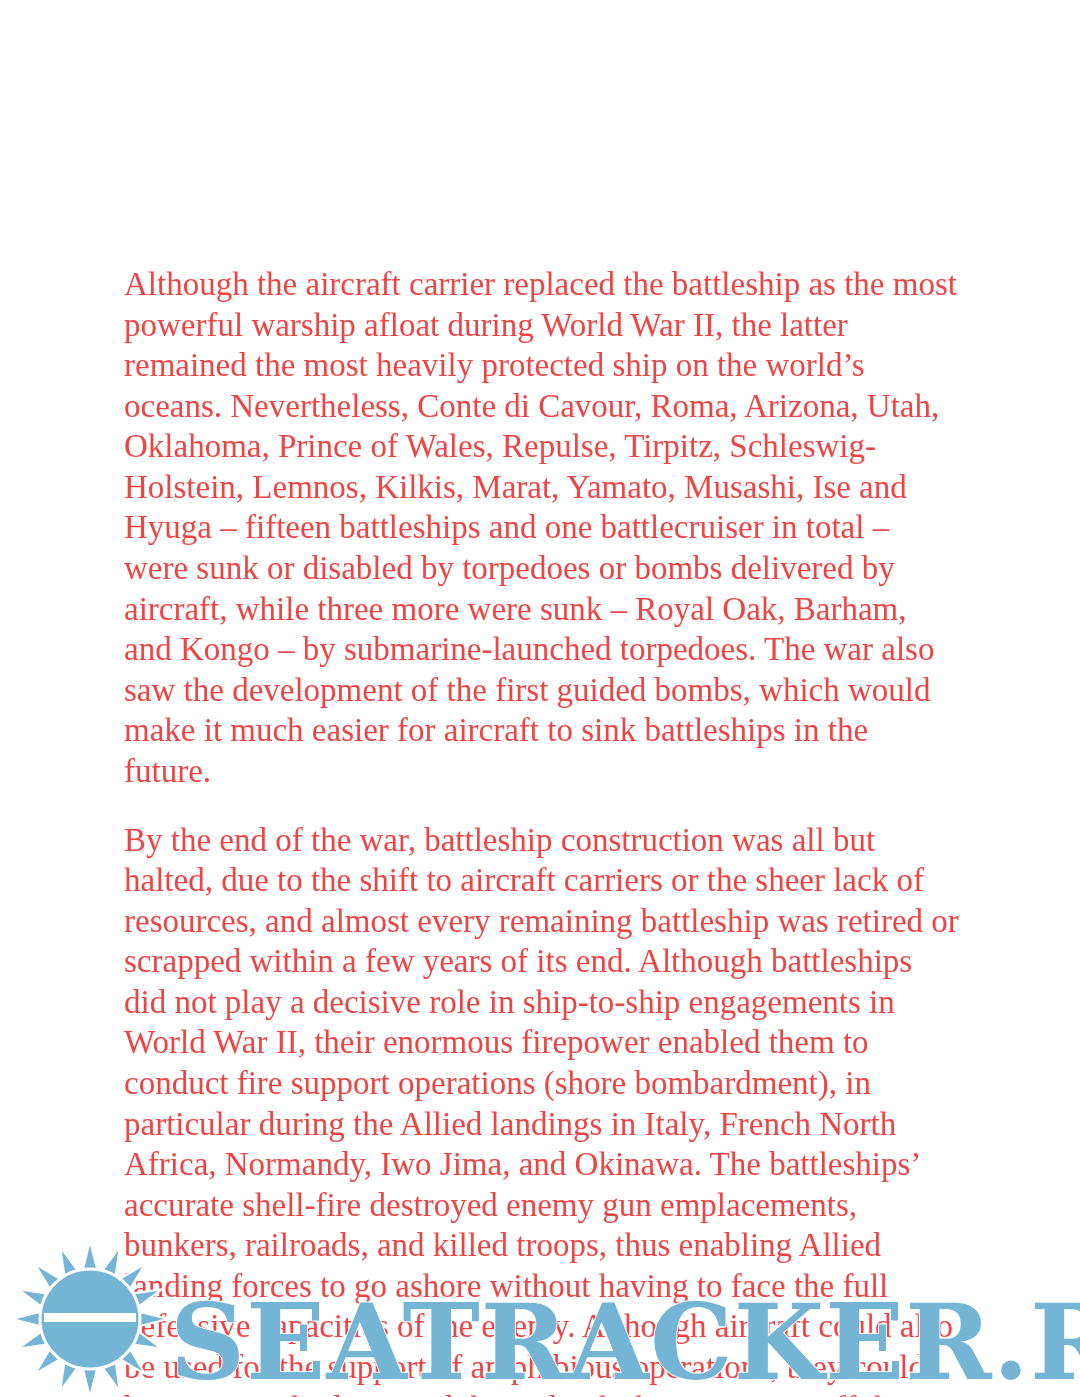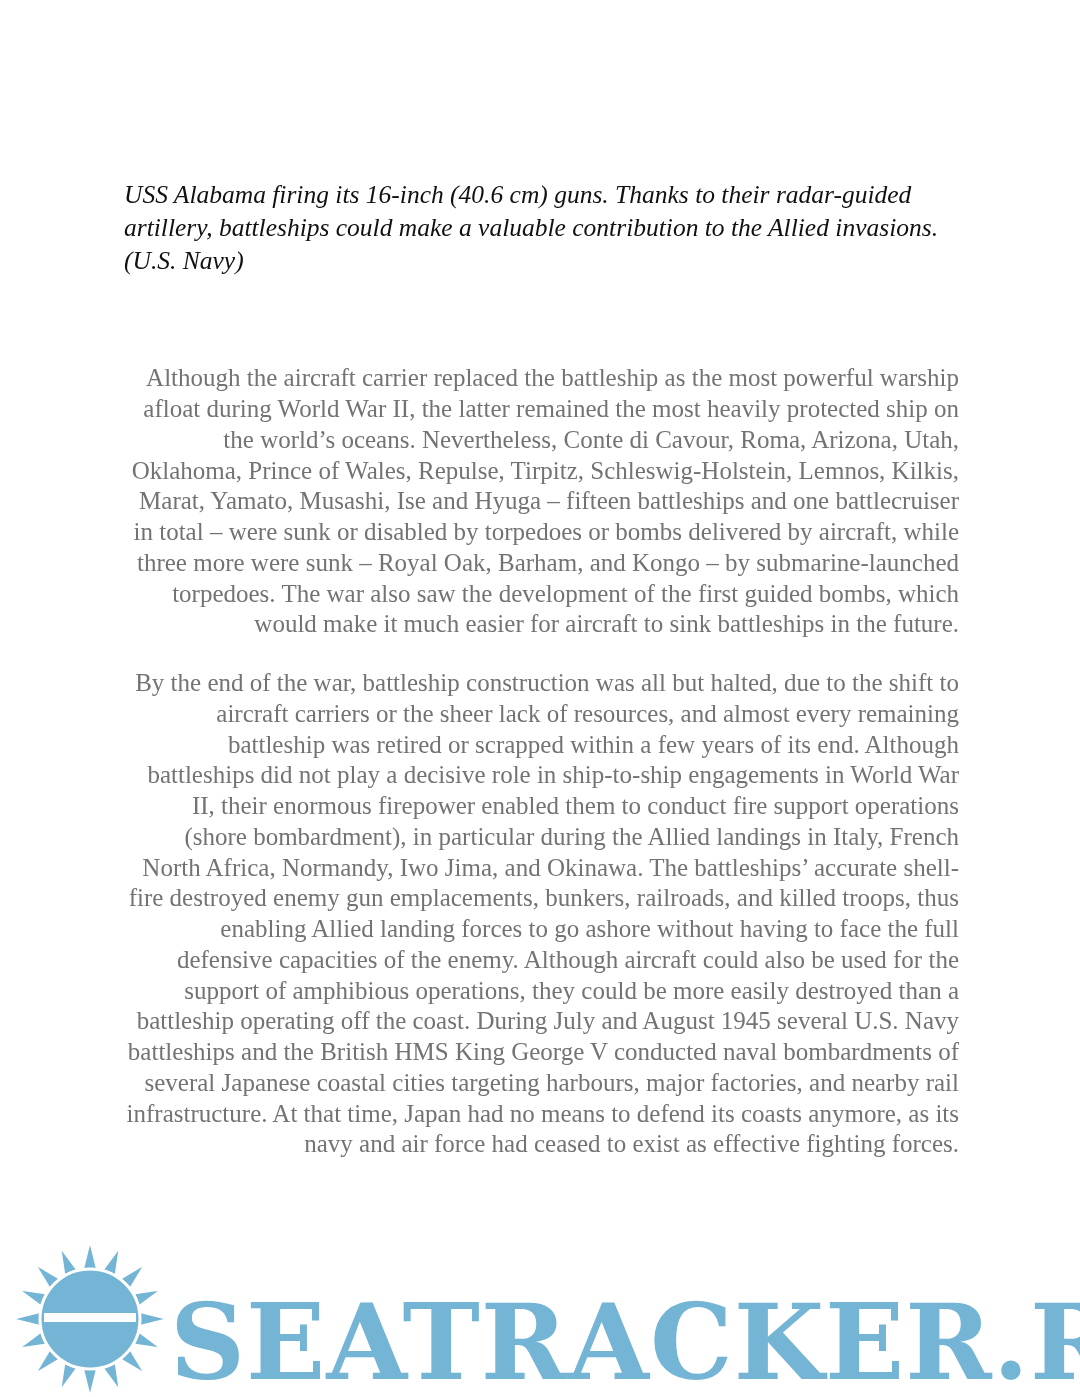--- a/index.html
+++ b/index.html
@@ -33,25 +33,25 @@
     font-size: 25.5px;
     line-height: 1.30;
     color: #111111;
     margin: 0 0 0 0;
     width: 830px;
   }
   .body-block {
     margin-top: 86px;
   }
   p.para {
-    font-size: 25px;
+    font-size: 33px;
     line-height: 1.23;
-    color: #737373;
+    color: #ef4444;
     margin: 0 0 28px 0;
-    text-align: right;
+    text-align: left;
   }
   p.para:last-child {
     margin-bottom: 14px;
   }
 
   
   .watermark {
     position: absolute;
     left: 0;
     bottom: -4px;
@@ -81,21 +81,20 @@
     white-space: nowrap;
   }
 </style>
 </head>
 <body>
 
 <div class="page">
 
   <div class="content">
 
-    <p class="caption">USS Alabama firing its 16-inch (40.6 cm) guns. Thanks to their radar-guided artillery, battleships could make a valuable contribution to the Allied invasions. (U.S. Navy)</p>
 
     <div class="body-block">
       <p class="para">Although the aircraft carrier replaced the battleship as the most powerful warship afloat during World War II, the latter remained the most heavily protected ship on the world’s oceans. Nevertheless, Conte di Cavour, Roma, Arizona, Utah, Oklahoma, Prince of Wales, Repulse, Tirpitz, Schleswig-Holstein, Lemnos, Kilkis, Marat, Yamato, Musashi, Ise and Hyuga – fifteen battleships and one battlecruiser in total – were sunk or disabled by torpedoes or bombs delivered by aircraft, while three more were sunk – Royal Oak, Barham, and Kongo – by submarine-launched torpedoes. The war also saw the development of the first guided bombs, which would make it much easier for aircraft to sink battleships in the future.</p>
       <p class="para">By the end of the war, battleship construction was all but halted, due to the shift to aircraft carriers or the sheer lack of resources, and almost every remaining battleship was retired or scrapped within a few years of its end. Although battleships did not play a decisive role in ship-to-ship engagements in World War II, their enormous firepower enabled them to conduct fire support operations (shore bombardment), in particular during the Allied landings in Italy, French North Africa, Normandy, Iwo Jima, and Okinawa. The battleships’ accurate shell-fire destroyed enemy gun emplacements, bunkers, railroads, and killed troops, thus enabling Allied landing forces to go ashore without having to face the full defensive capacities of the enemy. Although aircraft could also be used for the support of amphibious operations, they could be more easily destroyed than a battleship operating off the coast. During July and August 1945 several U.S. Navy battleships and the British HMS King George V conducted naval bombardments of several Japanese coastal cities targeting harbours, major factories, and nearby rail infrastructure. At that time, Japan had no means to defend its coasts anymore, as its navy and air force had ceased to exist as effective fighting forces.</p>
     </div>
 
   </div>
 
   <div class="watermark">
     <div class="sun">

